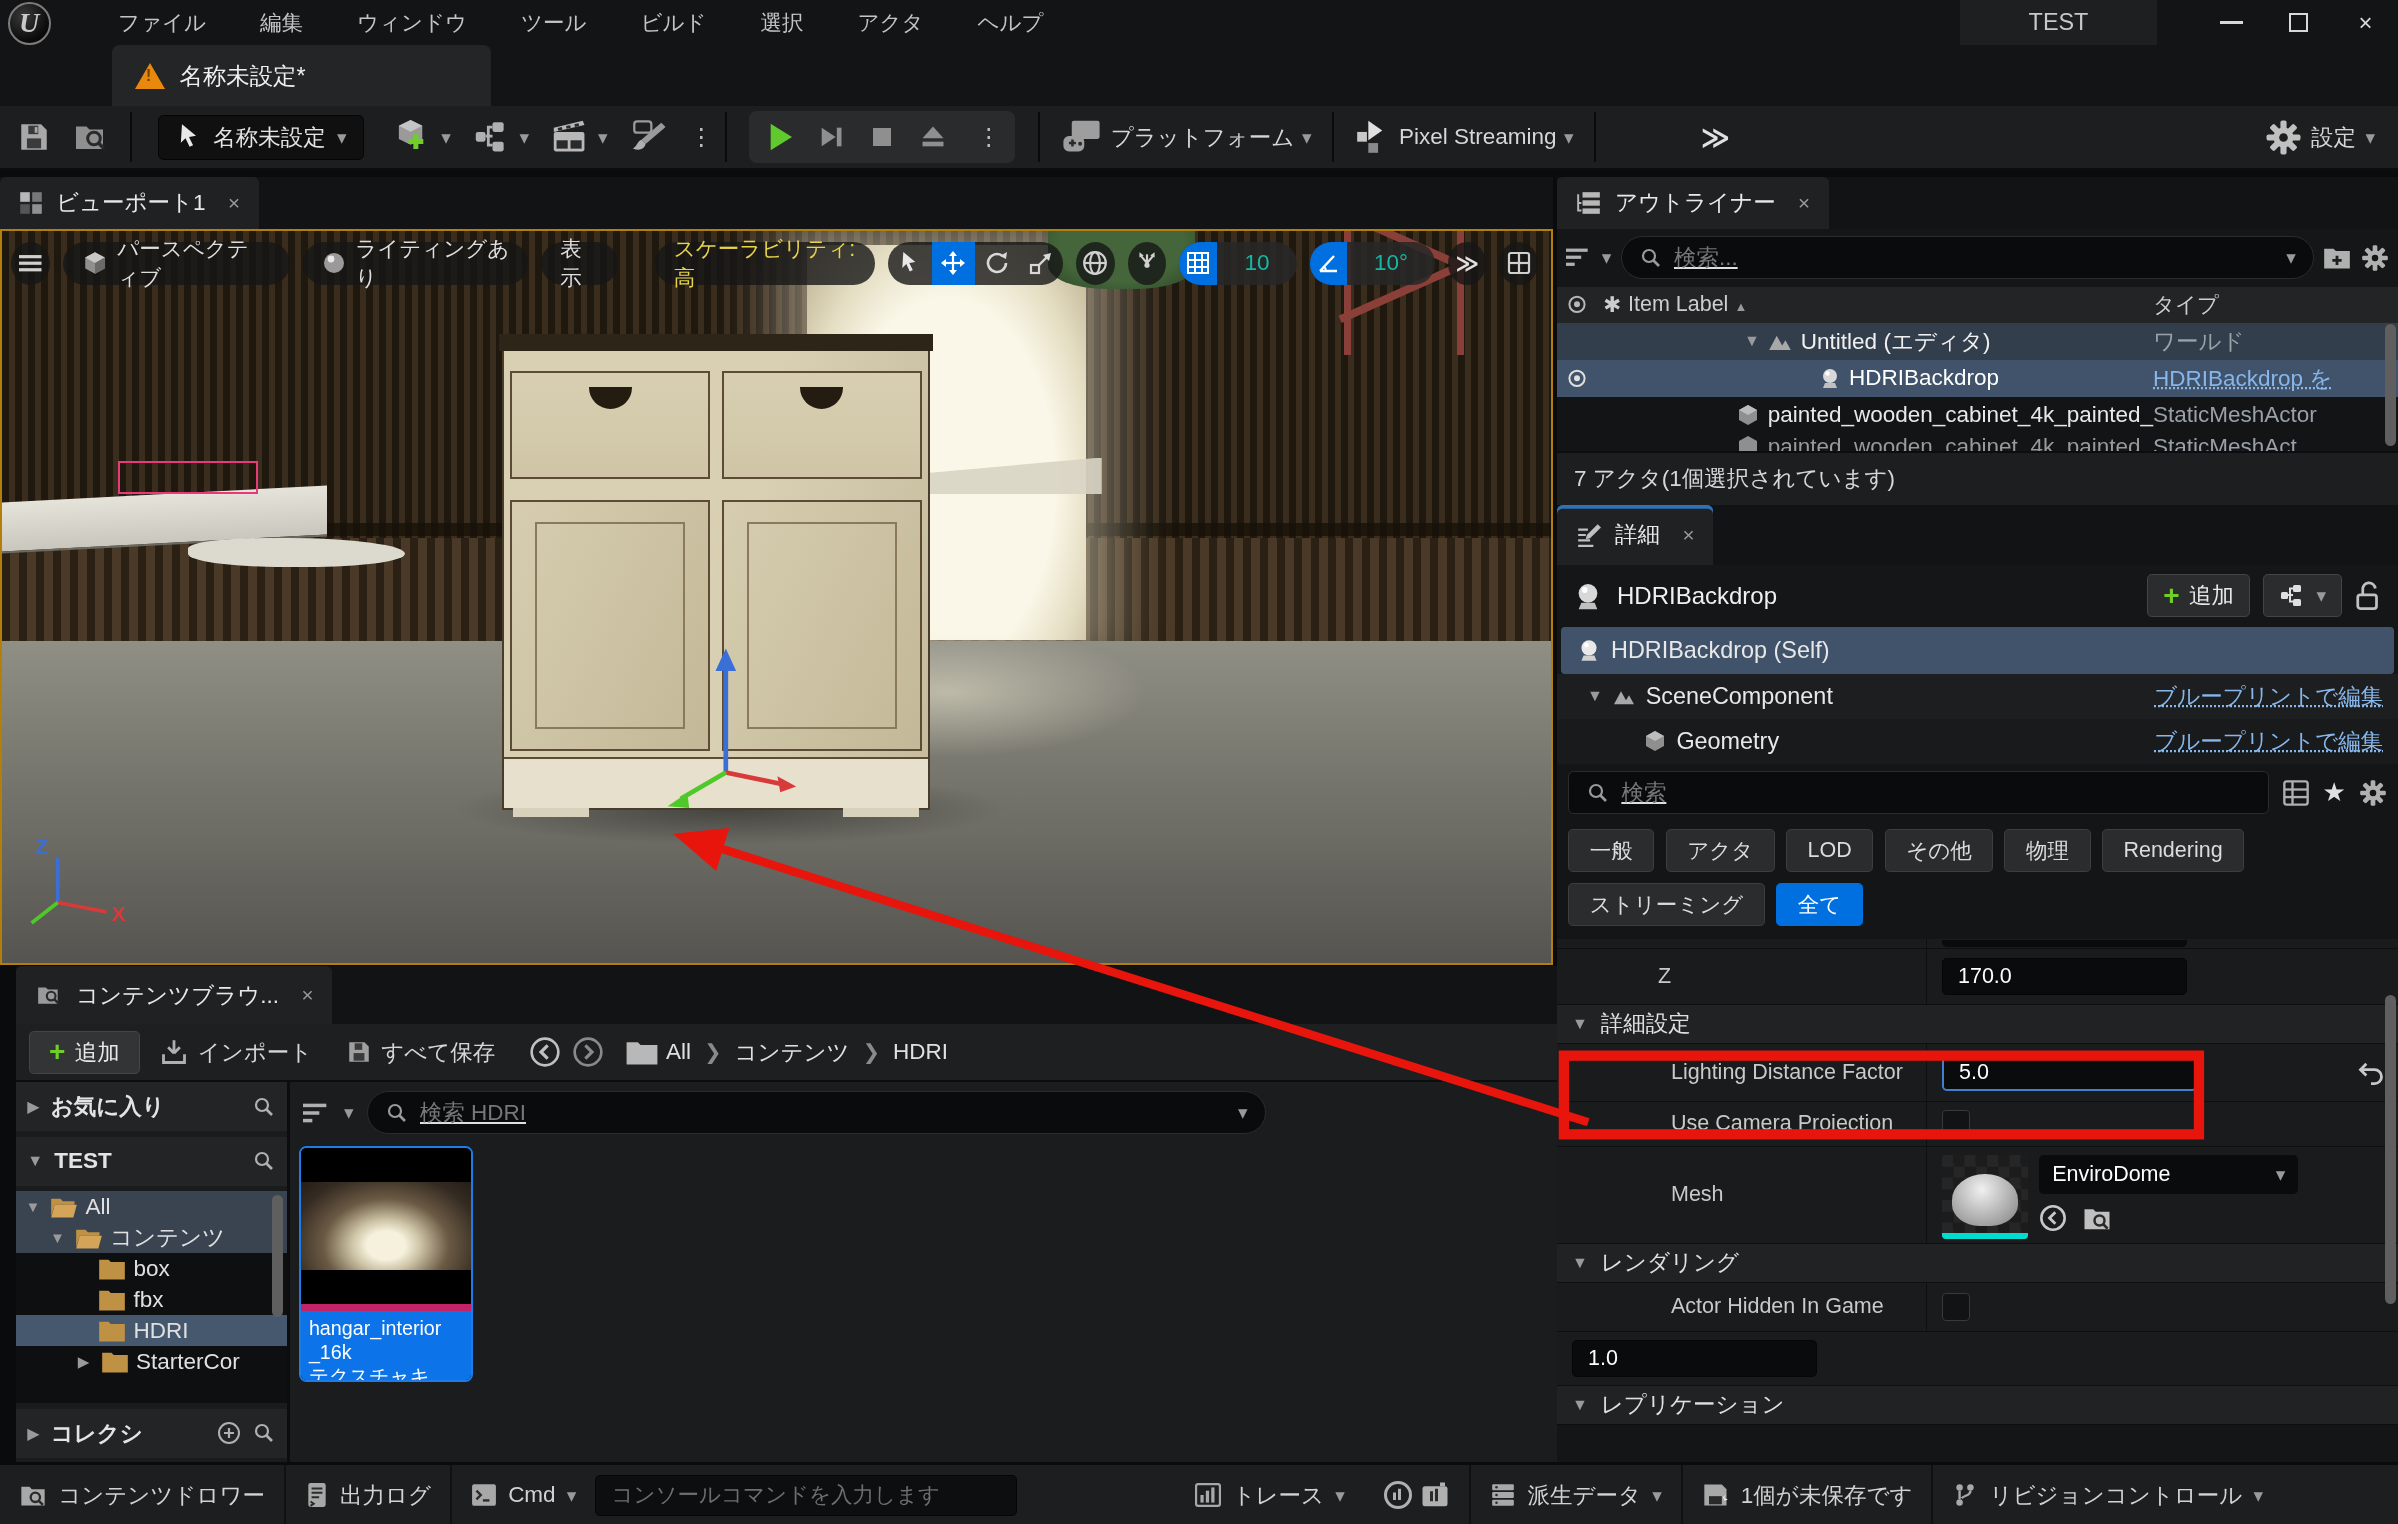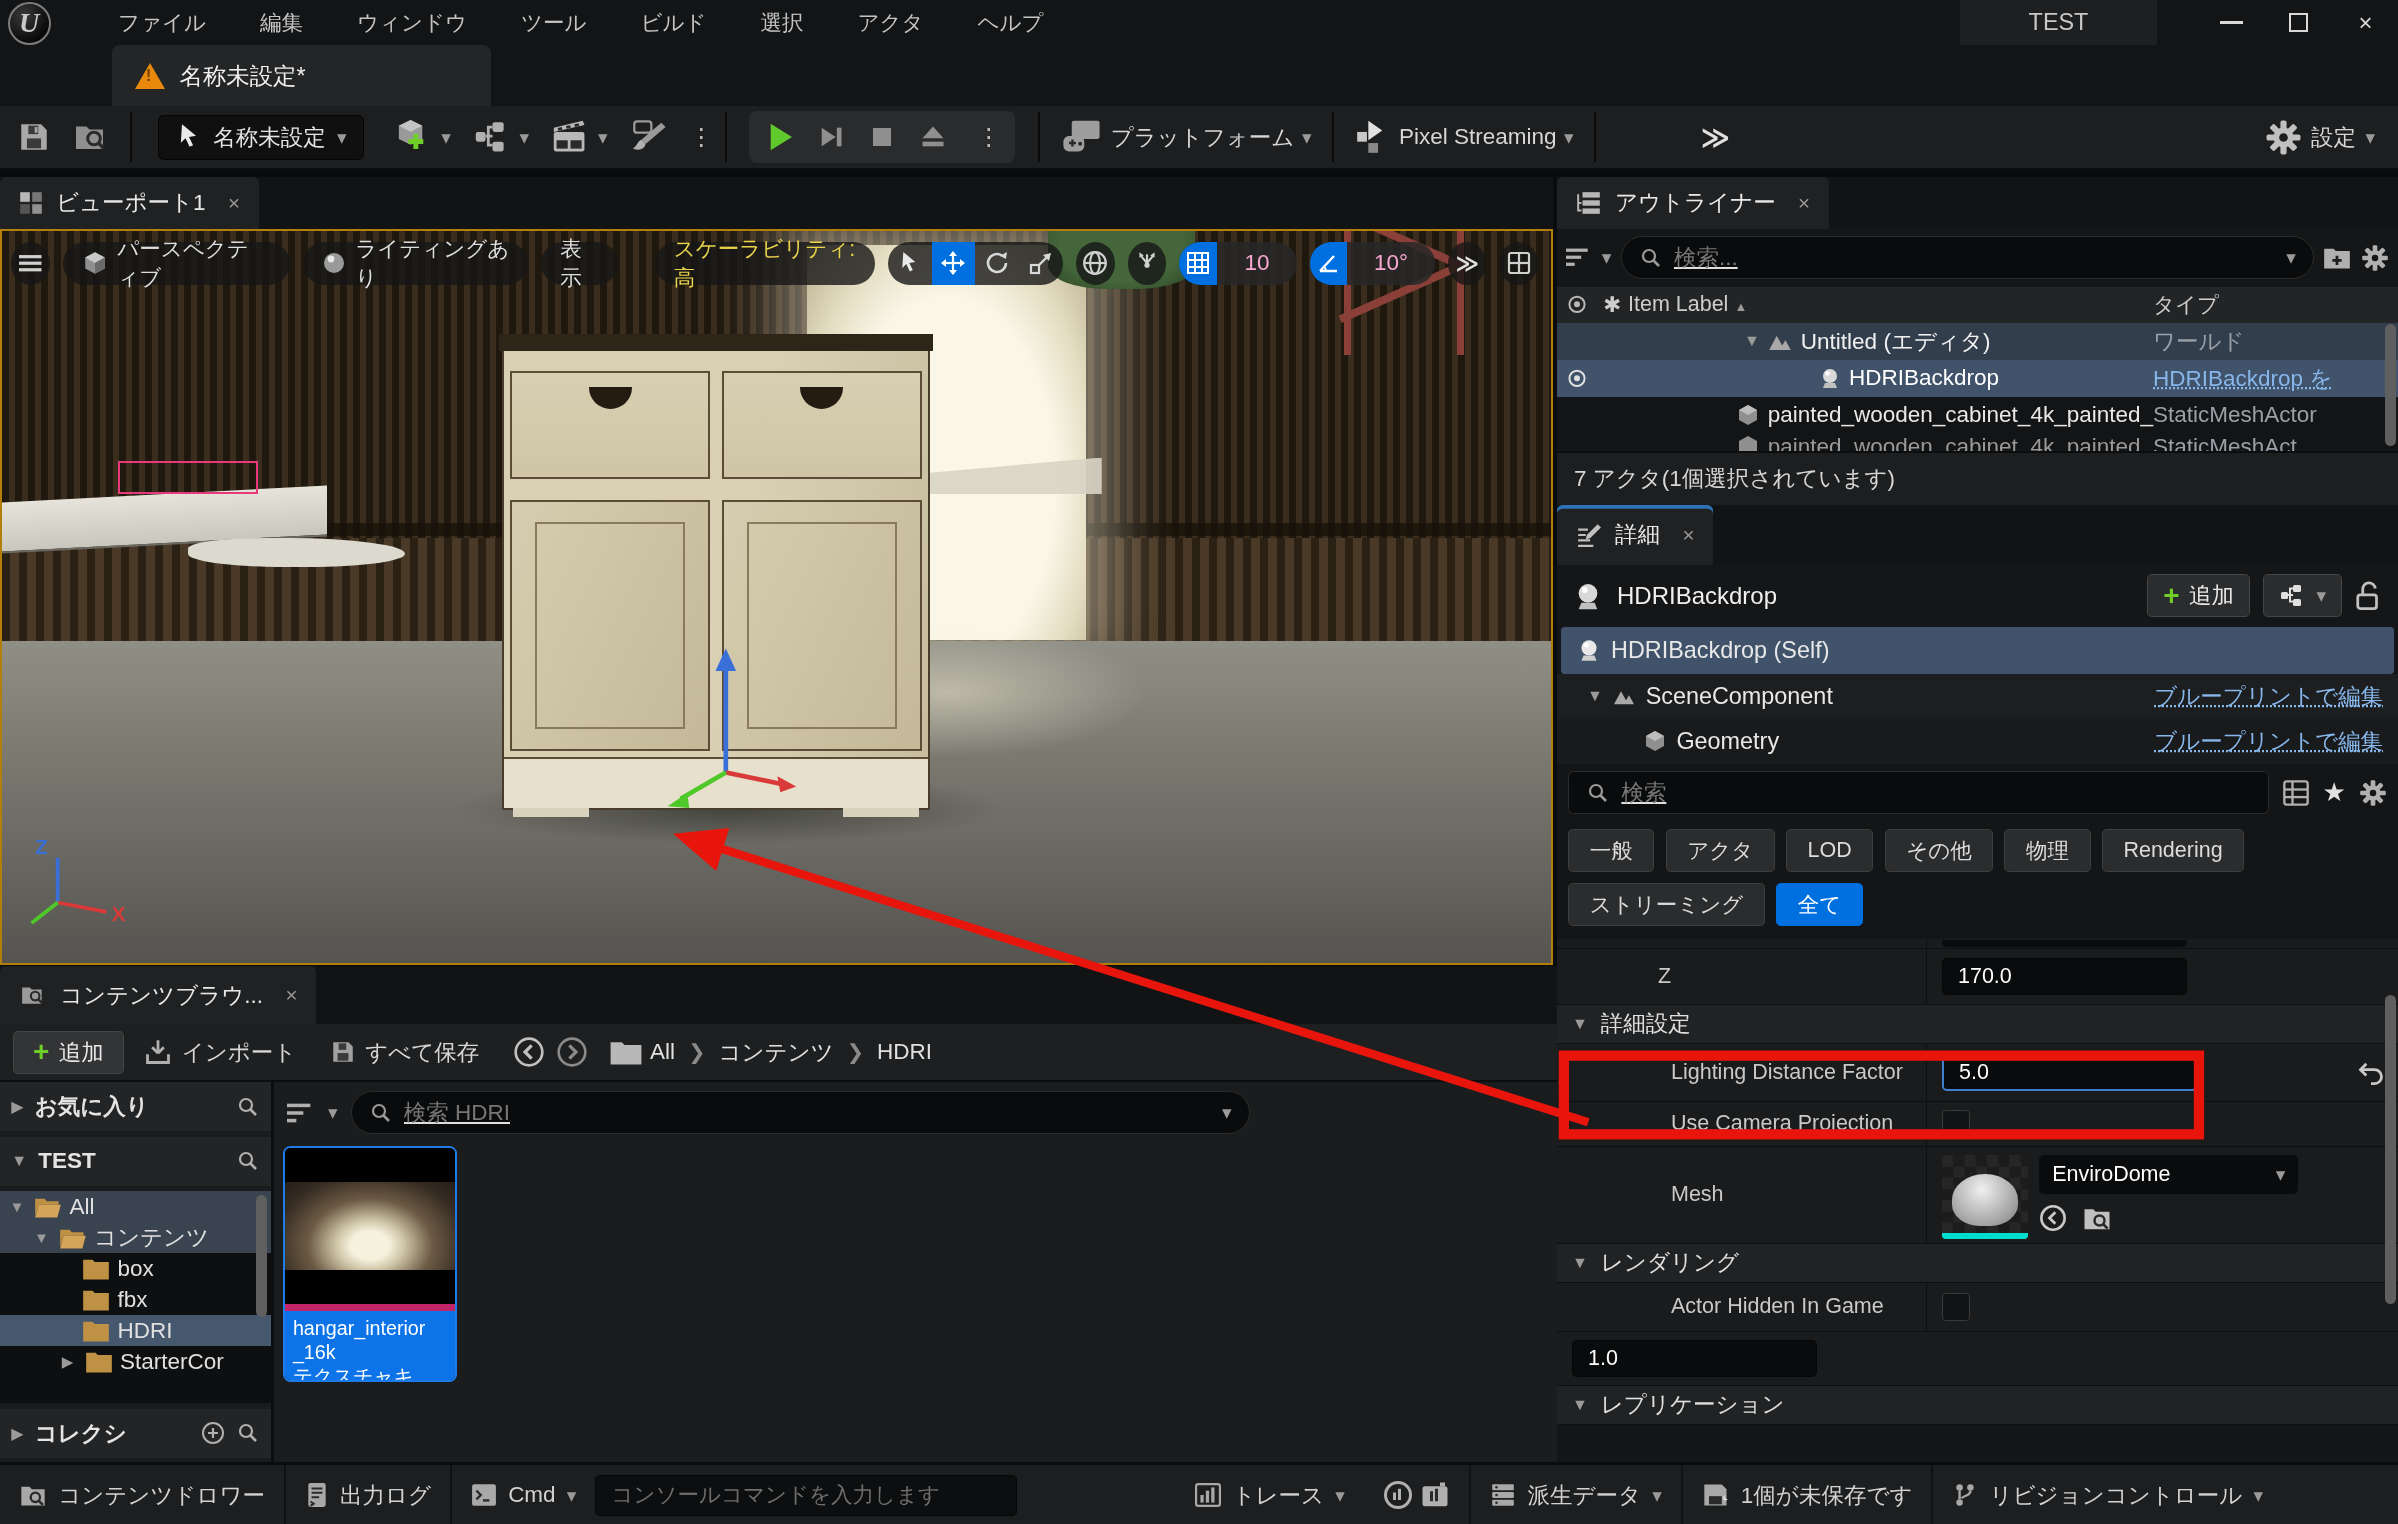--- a/index.html
+++ b/index.html
@@ -85,26 +85,26 @@
   .vp-bar { position:absolute; left:0; top:9.4px; width:100%; height:47px; display:flex; align-items:center; gap:13px; padding:0 9.4px; }
   .vp-circle { width:43px; height:43px; border-radius:50%; background:rgba(22,22,22,.8); display:flex; align-items:center; justify-content:center; }
   .vp-pill { height:43px; border-radius:21.5px; background:rgba(22,22,22,.8); display:flex; align-items:center; gap:9.4px; padding:0 19px; }
   .vp-pill .lbl { font-size:21.5px; color:#dedede; }
   .vp-pill .lbl.yellow { color:#e8d34a; }
   .seg-group { height:43px; border-radius:21.5px; background:rgba(22,22,22,.8); display:flex; overflow:hidden; margin-left:auto; }
   .seg { width:49px; height:43px; display:flex; align-items:center; justify-content:center; }
   .seg.active { background:#0070e0; }
   .snap-pill { height:43px; border-radius:21.5px; background:rgba(40,40,40,.85); display:flex; overflow:hidden; align-items:center; }
   .snap-pill .icon-side { width:52px; height:43px; background:#0070e0; display:flex; align-items:center; justify-content:center; }
-  .snap-pill .val { font-size:22.5px; color:#f9a8d4; padding:0 27px; }
+  .snap-pill .val { font-size:22.5px; color:#14b8a6; padding:0 27px; }
 
   .axis-widget { position:absolute; left:24px; bottom:22.5px; width:112px; height:103px; }
 
   
-  .content-browser { position:absolute; left:0; top:795px; width:1748px; height:497px; background:#701a75; }
+  .content-browser { position:absolute; left:16px; top:795px; width:1748px; height:497px; background:#701a75; }
   .cb-toolbar { height:58px; background:#1e1f20; display:flex; align-items:center; gap:7.5px; padding:0 13px; border-bottom:2.8px solid #0c0d0e; }
   .btn-add { display:flex; align-items:center; gap:9.4px; background:#333436; border:0.9px solid #454545; border-radius:4.7px; height:43px; padding:0 19px; }
   .btn-add .plus { color:#6fce27; font-size:28px; font-weight:bold; line-height:1; }
   .btn-add .lbl { font-size:22.5px; color:#e8e8e8; }
   .cb-tool { display:flex; align-items:center; gap:9.4px; padding:0 13px; font-size:22.5px; color:#d6d6d6; }
   .crumb { font-size:22.5px; color:#e0e0e0; }
   .crumb-sep { color:#8a8a8a; font-size:20.6px; padding:0 5.6px; }
   .cb-body { display:flex; height:436px; }
   .cb-side { width:274px; background:#1a1b1c; border-right:3.7px solid #0c0d0e; position:relative; }
   .side-header { height:49px; background:#232425; display:flex; align-items:center; gap:11.2px; padding:0 11.2px; margin-bottom:5.6px; }

